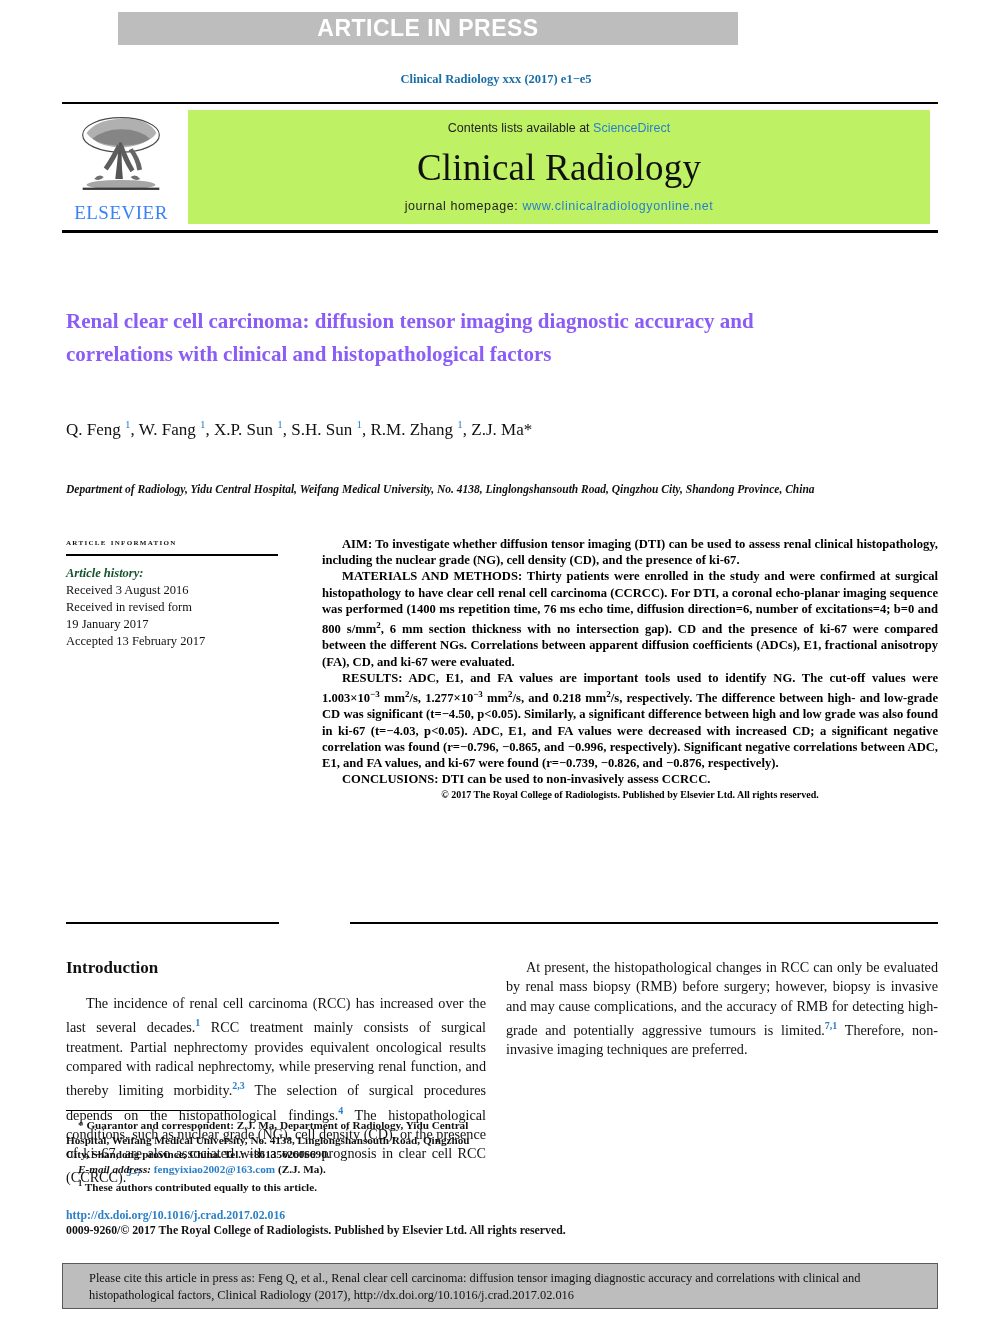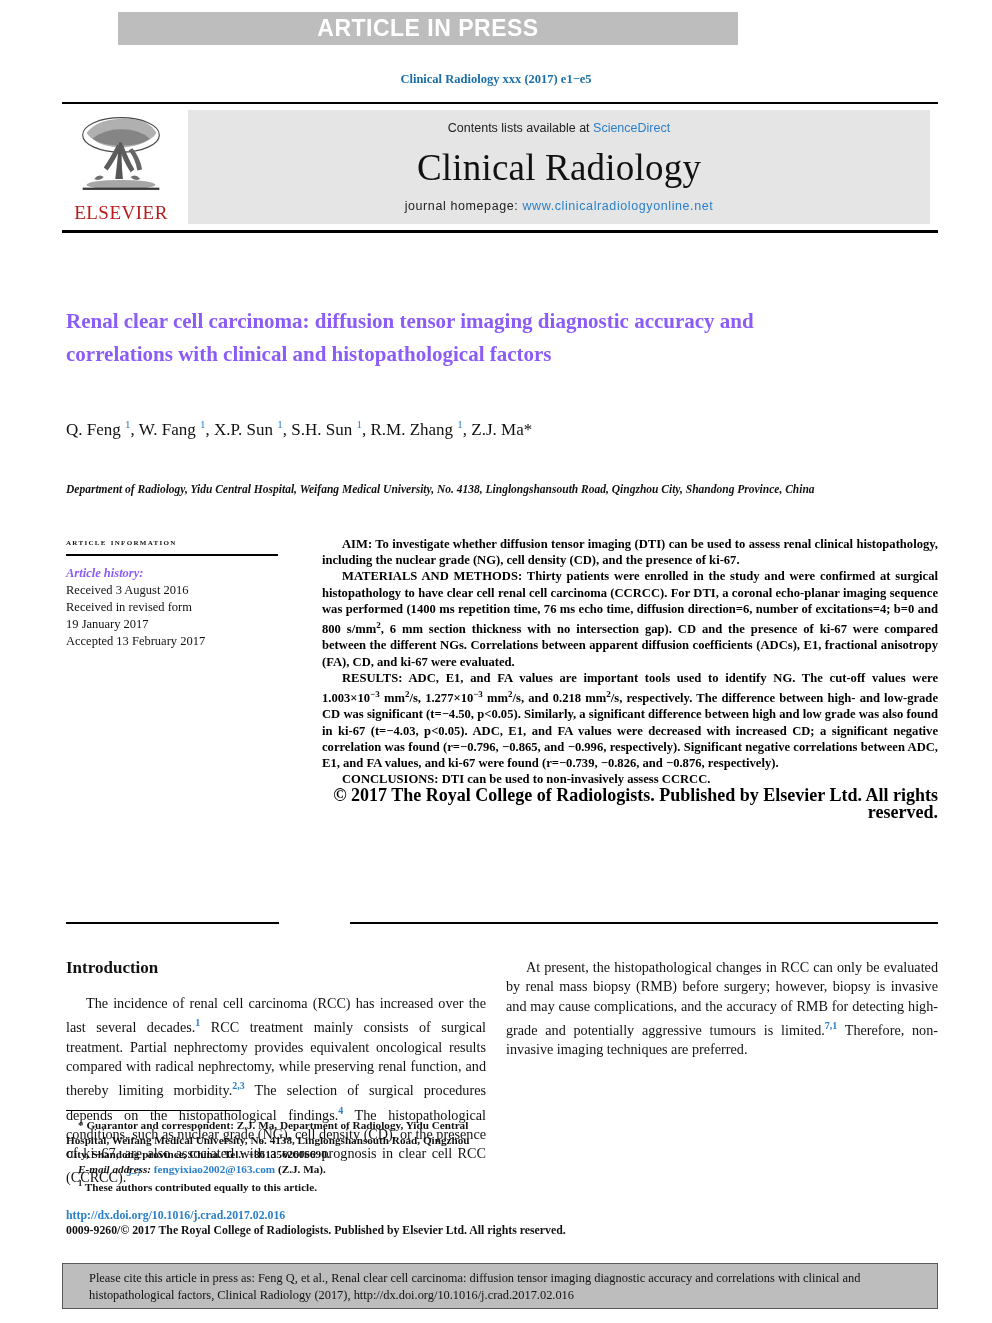--- a/index.html
+++ b/index.html
@@ -70,27 +70,27 @@
   }
   .elsevier-tree {
     width: 96px;
     height: 92px;
     display: block;
   }
   .elsevier-word {
     font-family: "Liberation Serif", serif;
     font-size: 19px;
     letter-spacing: 0.5px;
-    color: #b91c1c;
+    color: #3b82f6;
     line-height: 1;
     margin-top: 1px;
   }
   .masthead-center {
     flex: 1 1 auto;
-    background: #e5e5e5;
+    background: #bef264;
     display: flex;
     flex-direction: column;
     align-items: center;
     justify-content: space-between;
     padding: 11px 0 11px 0;
     margin: 0 8px;
   }
   .contents-line {
     font-family: "Liberation Sans", sans-serif;
     font-size: 12.5px;
@@ -192,21 +192,21 @@
     border-top: 2px solid #000;
     width: 212px;
     margin-bottom: 9px;
   }
   .info-history-label {
     font-family: "Liberation Serif", serif;
     font-style: italic;
     font-weight: bold;
     font-size: 12.5px;
     line-height: 17px;
-    color: #8b5cf6;
+    color: #14532d;
   }
   .info-history-line {
     font-family: "Liberation Serif", serif;
     font-size: 12.5px;
     line-height: 17px;
     color: #111;
   }
 
   .abs-col {
     flex: 1 1 auto;
@@ -219,23 +219,23 @@
     line-height: 16.2px;
     text-align: justify;
     text-indent: 20px;
     color: #000;
     margin: 0 0 0 0;
   }
   .abs-para sup { font-size: 9px; vertical-align: super; }
   .abs-copyright {
     font-family: "Liberation Serif", serif;
     font-weight: bold;
-    font-size: 18px;
+    font-size: 10px;
     line-height: 16.2px;
-    text-align: right;
+    text-align: center;
     color: #000;
     margin-top: 0;
   }
 
   
   .rule-left {
     position: absolute;
     left: 66px;
     top: 922px;
     width: 213px;

